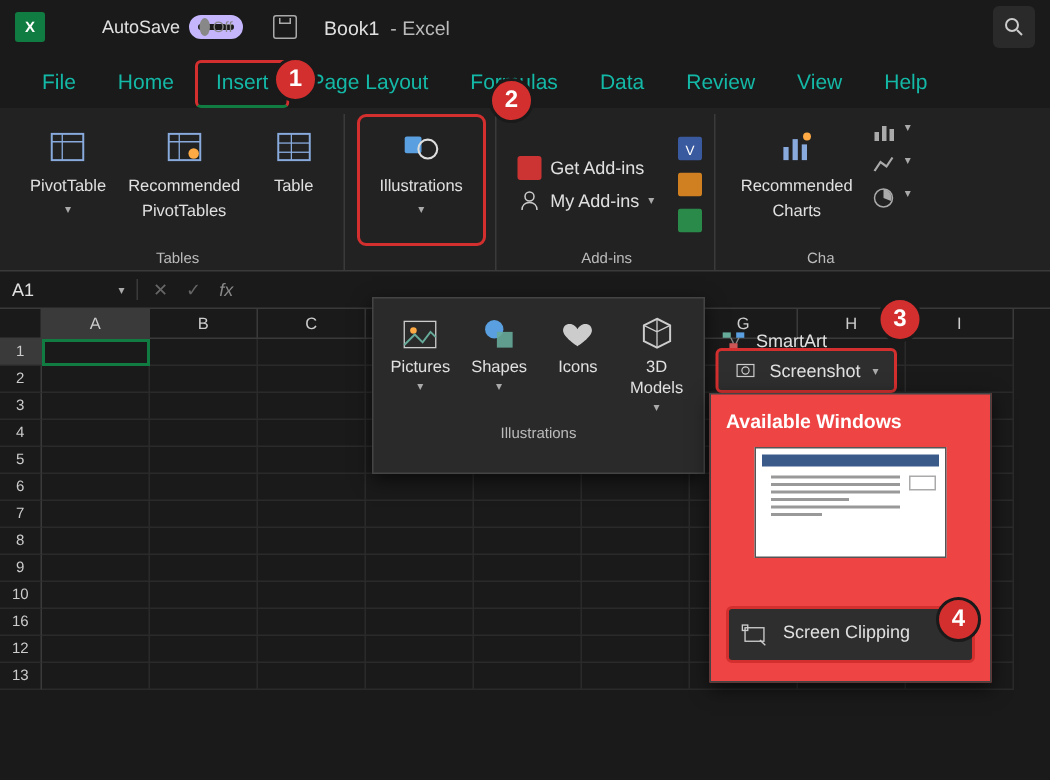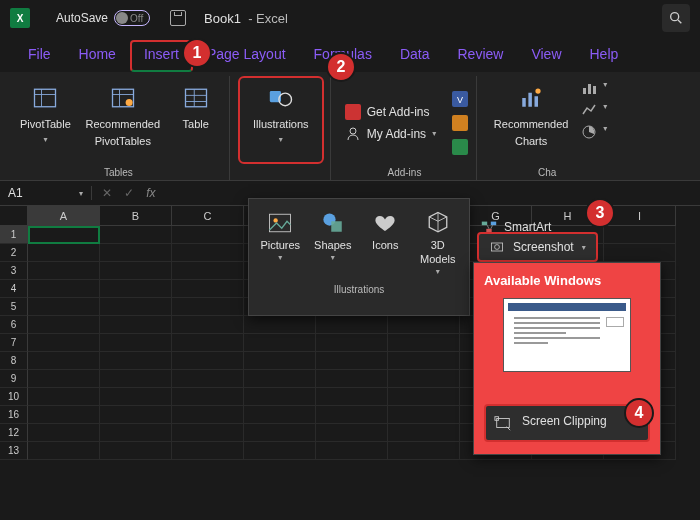--- a/index.html
+++ b/index.html
@@ -1,32 +1,32 @@
 <!DOCTYPE html>
 <html><head>
 <meta charset="utf-8">
 <style>
   * { box-sizing: border-box; margin: 0; padding: 0; font-family: 'Segoe UI', sans-serif; }
   body { background: #1a1a1a; color: #e0e0e0; width: 700px; height: 520px; overflow: hidden; font-size: 13px; }
   
   
   .titlebar { display:flex; align-items:center; gap:10px; padding:6px 10px; background:#1a1a1a; height:36px; }
   .excel-icon { width:20px; height:20px; background:#107c41; border-radius:2px; display:flex; align-items:center; justify-content:center; color:#fff; font-weight:bold; font-size:10px; }
-  .autosave-group { display:flex; align-items:center; gap:6px; margin-left:16px; font-size:12px; }
-  .toggle { width:36px; height:16px; border:1px solid #c4b5fd; border-radius:10px; display:flex; align-items:center; padding:1px; }
+  .autosave-group { display:flex; align-items:center; gap:6px; margin-left:28px; font-size:12px; }
+  .toggle { width:36px; height:16px; border:6px solid #c4b5fd; border-radius:10px; display:flex; align-items:center; padding:1px; }
   .toggle-knob { width:12px; height:12px; border-radius:50%; background:#888; }
   .toggle-label { font-size:10px; color:#888; margin-left:2px; }
   .save-icon { width:16px; height:16px; border:1.5px solid #aaa; border-radius:2px; margin-left:10px; position:relative; }
   .save-icon::before { content:''; position:absolute; top:1px; left:3px; width:6px; height:3px; border:1px solid #aaa; border-top:none; }
   .docname { margin-left:8px; font-size:13px; }
   .search-area { margin-left:auto; width:28px; height:28px; background:#2a2a2a; border-radius:4px; display:flex; align-items:center; justify-content:center; }
   
   
   .tabs { display:flex; gap:0; padding:4px 14px 0; background:#1a1a1a; height:36px; }
-  .tab { padding:6px 14px 8px; font-size:14px; color:#8b5cf6; cursor:pointer; position:relative; }
+  .tab { padding:6px 14px 8px; font-size:14px; color:#14b8a6; cursor:pointer; position:relative; }
   .tab.active { border-bottom:2px solid #107c41; }
   .tab-highlight { border:2.5px solid #d32f2f; border-radius:4px; padding:4px 12px 4px; }
   
   
   .ribbon { display:flex; background:#222; height:108px; padding:4px 8px 0; gap:2px; }
   .ribbon-group { display:flex; flex-direction:column; align-items:center; border-right:1px solid #3a3a3a; padding:2px 6px 0; }
   .ribbon-group:last-child { border-right:none; }
   .ribbon-group-buttons { display:flex; flex:1; align-items:flex-start; gap:2px; }
   .ribbon-btn-large { display:flex; flex-direction:column; align-items:center; padding:4px 6px; gap:4px; min-width:54px; height:82px; justify-content:flex-start; font-size:11px; text-align:center; line-height:1.2; }
   .ribbon-btn-large .icon-box { width:36px; height:32px; display:flex; align-items:center; justify-content:center; }

